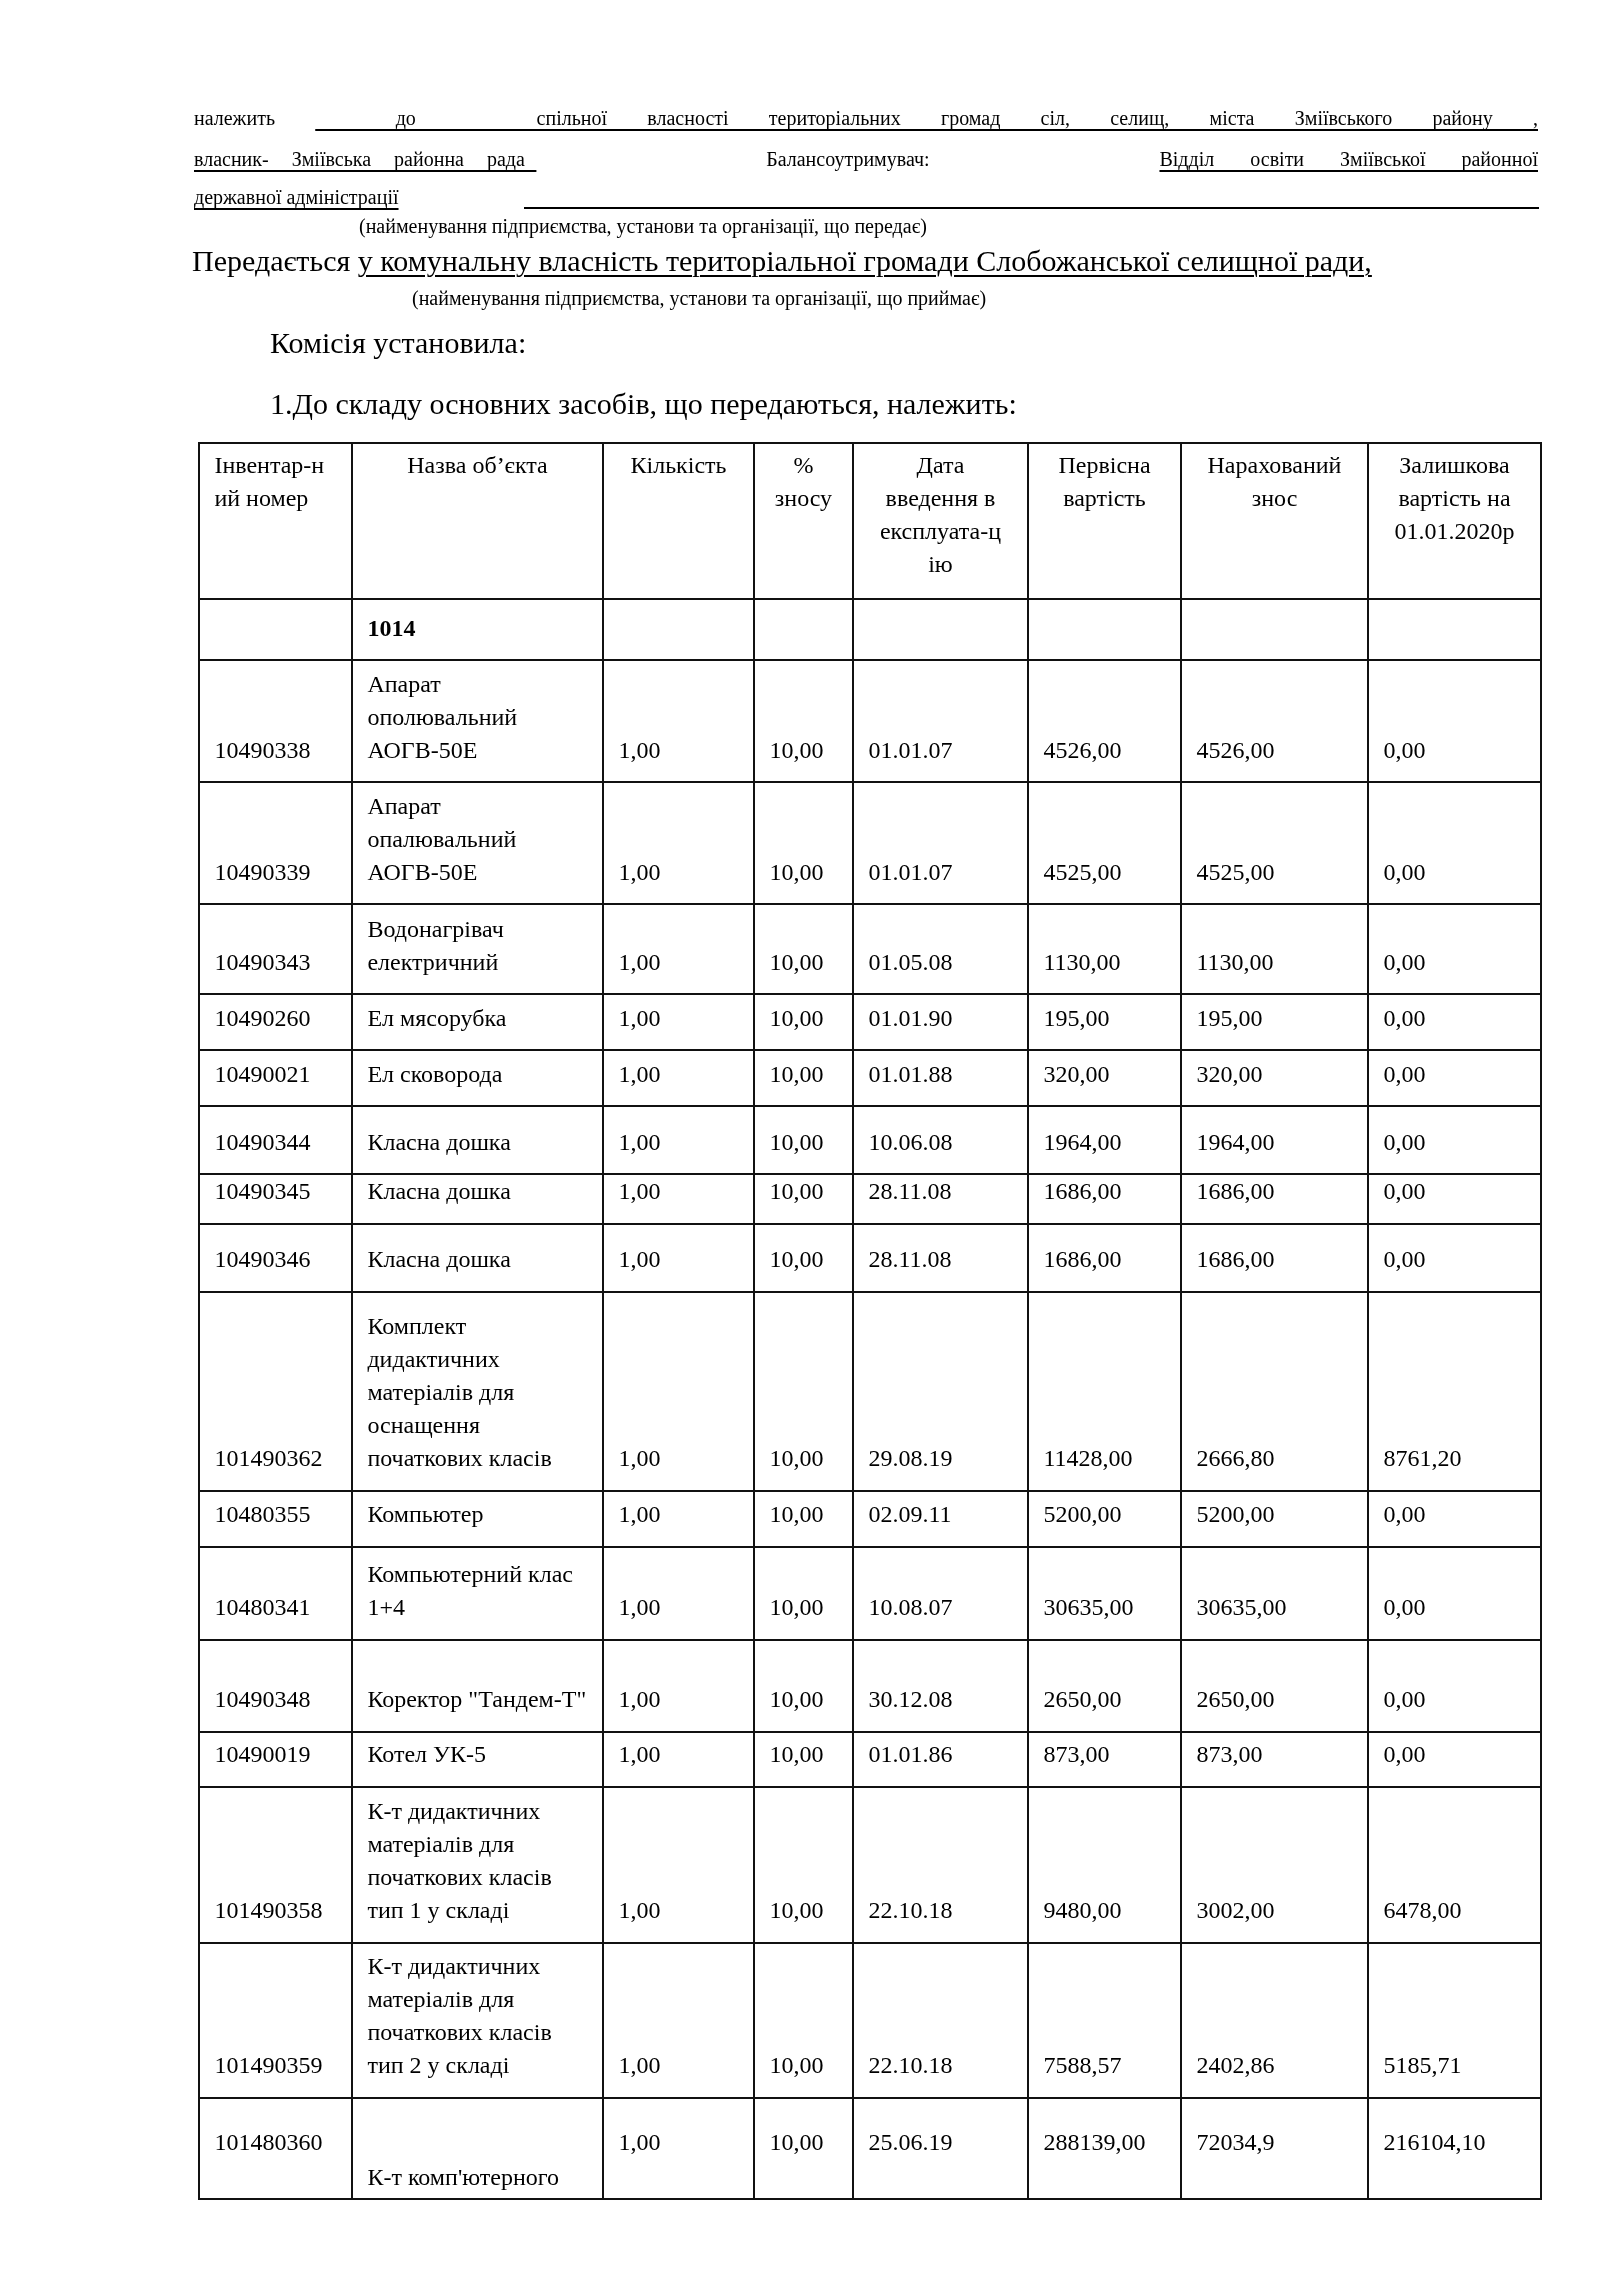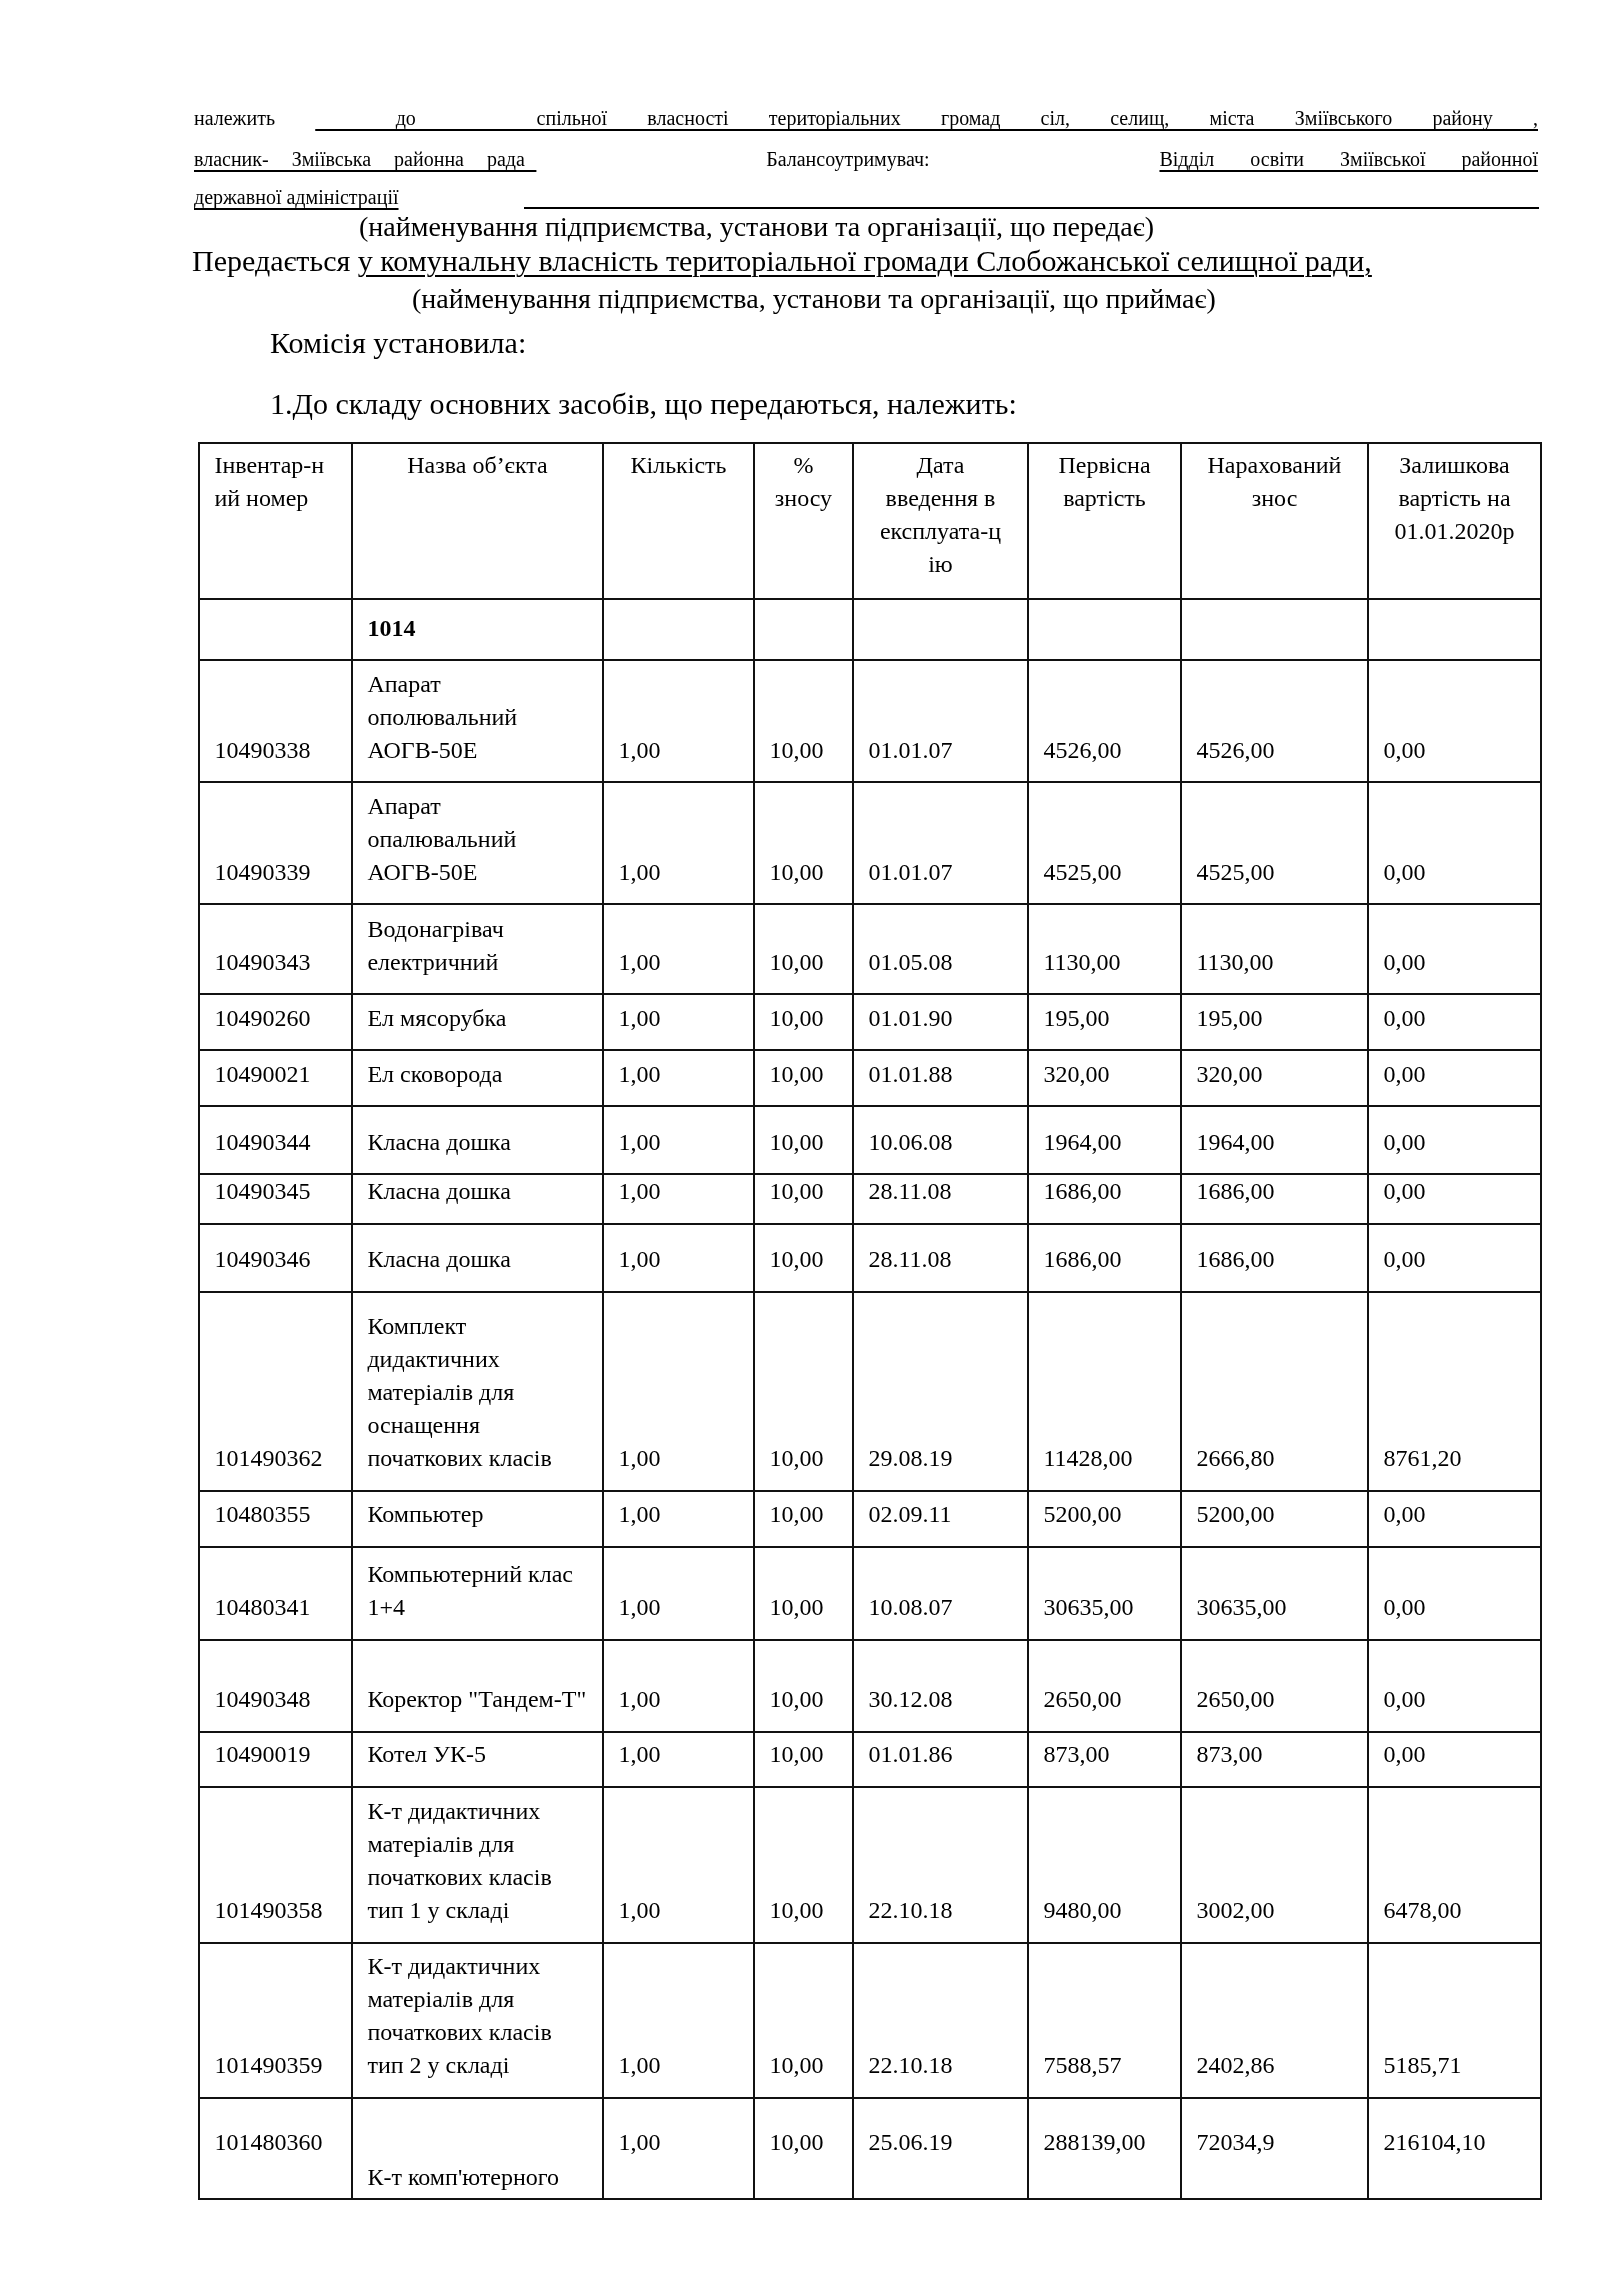--- a/index.html
+++ b/index.html
@@ -1,21 +1,21 @@
 <!DOCTYPE html>
 <html style="font-size:10.5px"><head>
 <meta charset="utf-8">
 <style>
   html, body { margin: 0; padding: 0; background: #ffffff; }
   body { width: 1623px; height: 2295px; position: relative; overflow: hidden;
          font-family: "Liberation Serif", "DejaVu Serif", serif; color: #000; }
   .line { position: absolute; left: 194px; width: 1344px; font-size: 20px; line-height: 39px; white-space: nowrap; }
   .u { text-decoration: underline; text-decoration-thickness: 2px; text-underline-offset: 3.9px; }
   .justify { text-align: justify; text-align-last: justify; white-space: normal; }
-  .caption { position: absolute; font-size: 28px; line-height: 31px; white-space: nowrap; }
+  .caption { position: absolute; font-size: 20px; line-height: 31px; white-space: nowrap; }
   .para { position: absolute; font-size: 30px; line-height: 39px; white-space: nowrap; }
   .fillline { position: absolute; border-bottom: 2px solid #000; }
 
   table.assets { position: absolute; left: 198px; top: 442px; width: 1341px; border-collapse: collapse; table-layout: fixed; }
   table.assets td, table.assets th { border: 2px solid #111; font-size: 24px; line-height: 33px; font-weight: normal;
        padding: 0 14.4px; vertical-align: bottom; text-align: left; overflow: hidden; }
   table.assets th { vertical-align: top; text-align: center; padding-top: 5.2px; }
   table.assets td { padding-bottom: 14.4px; }
   .c1 { width: 153px; } .c2 { width: 251px; } .c3 { width: 151px; } .c4 { width: 99px; }
   .c5 { width: 175px; } .c6 { width: 153px; } .c7 { width: 187px; } .c8 { width: 173px; }

